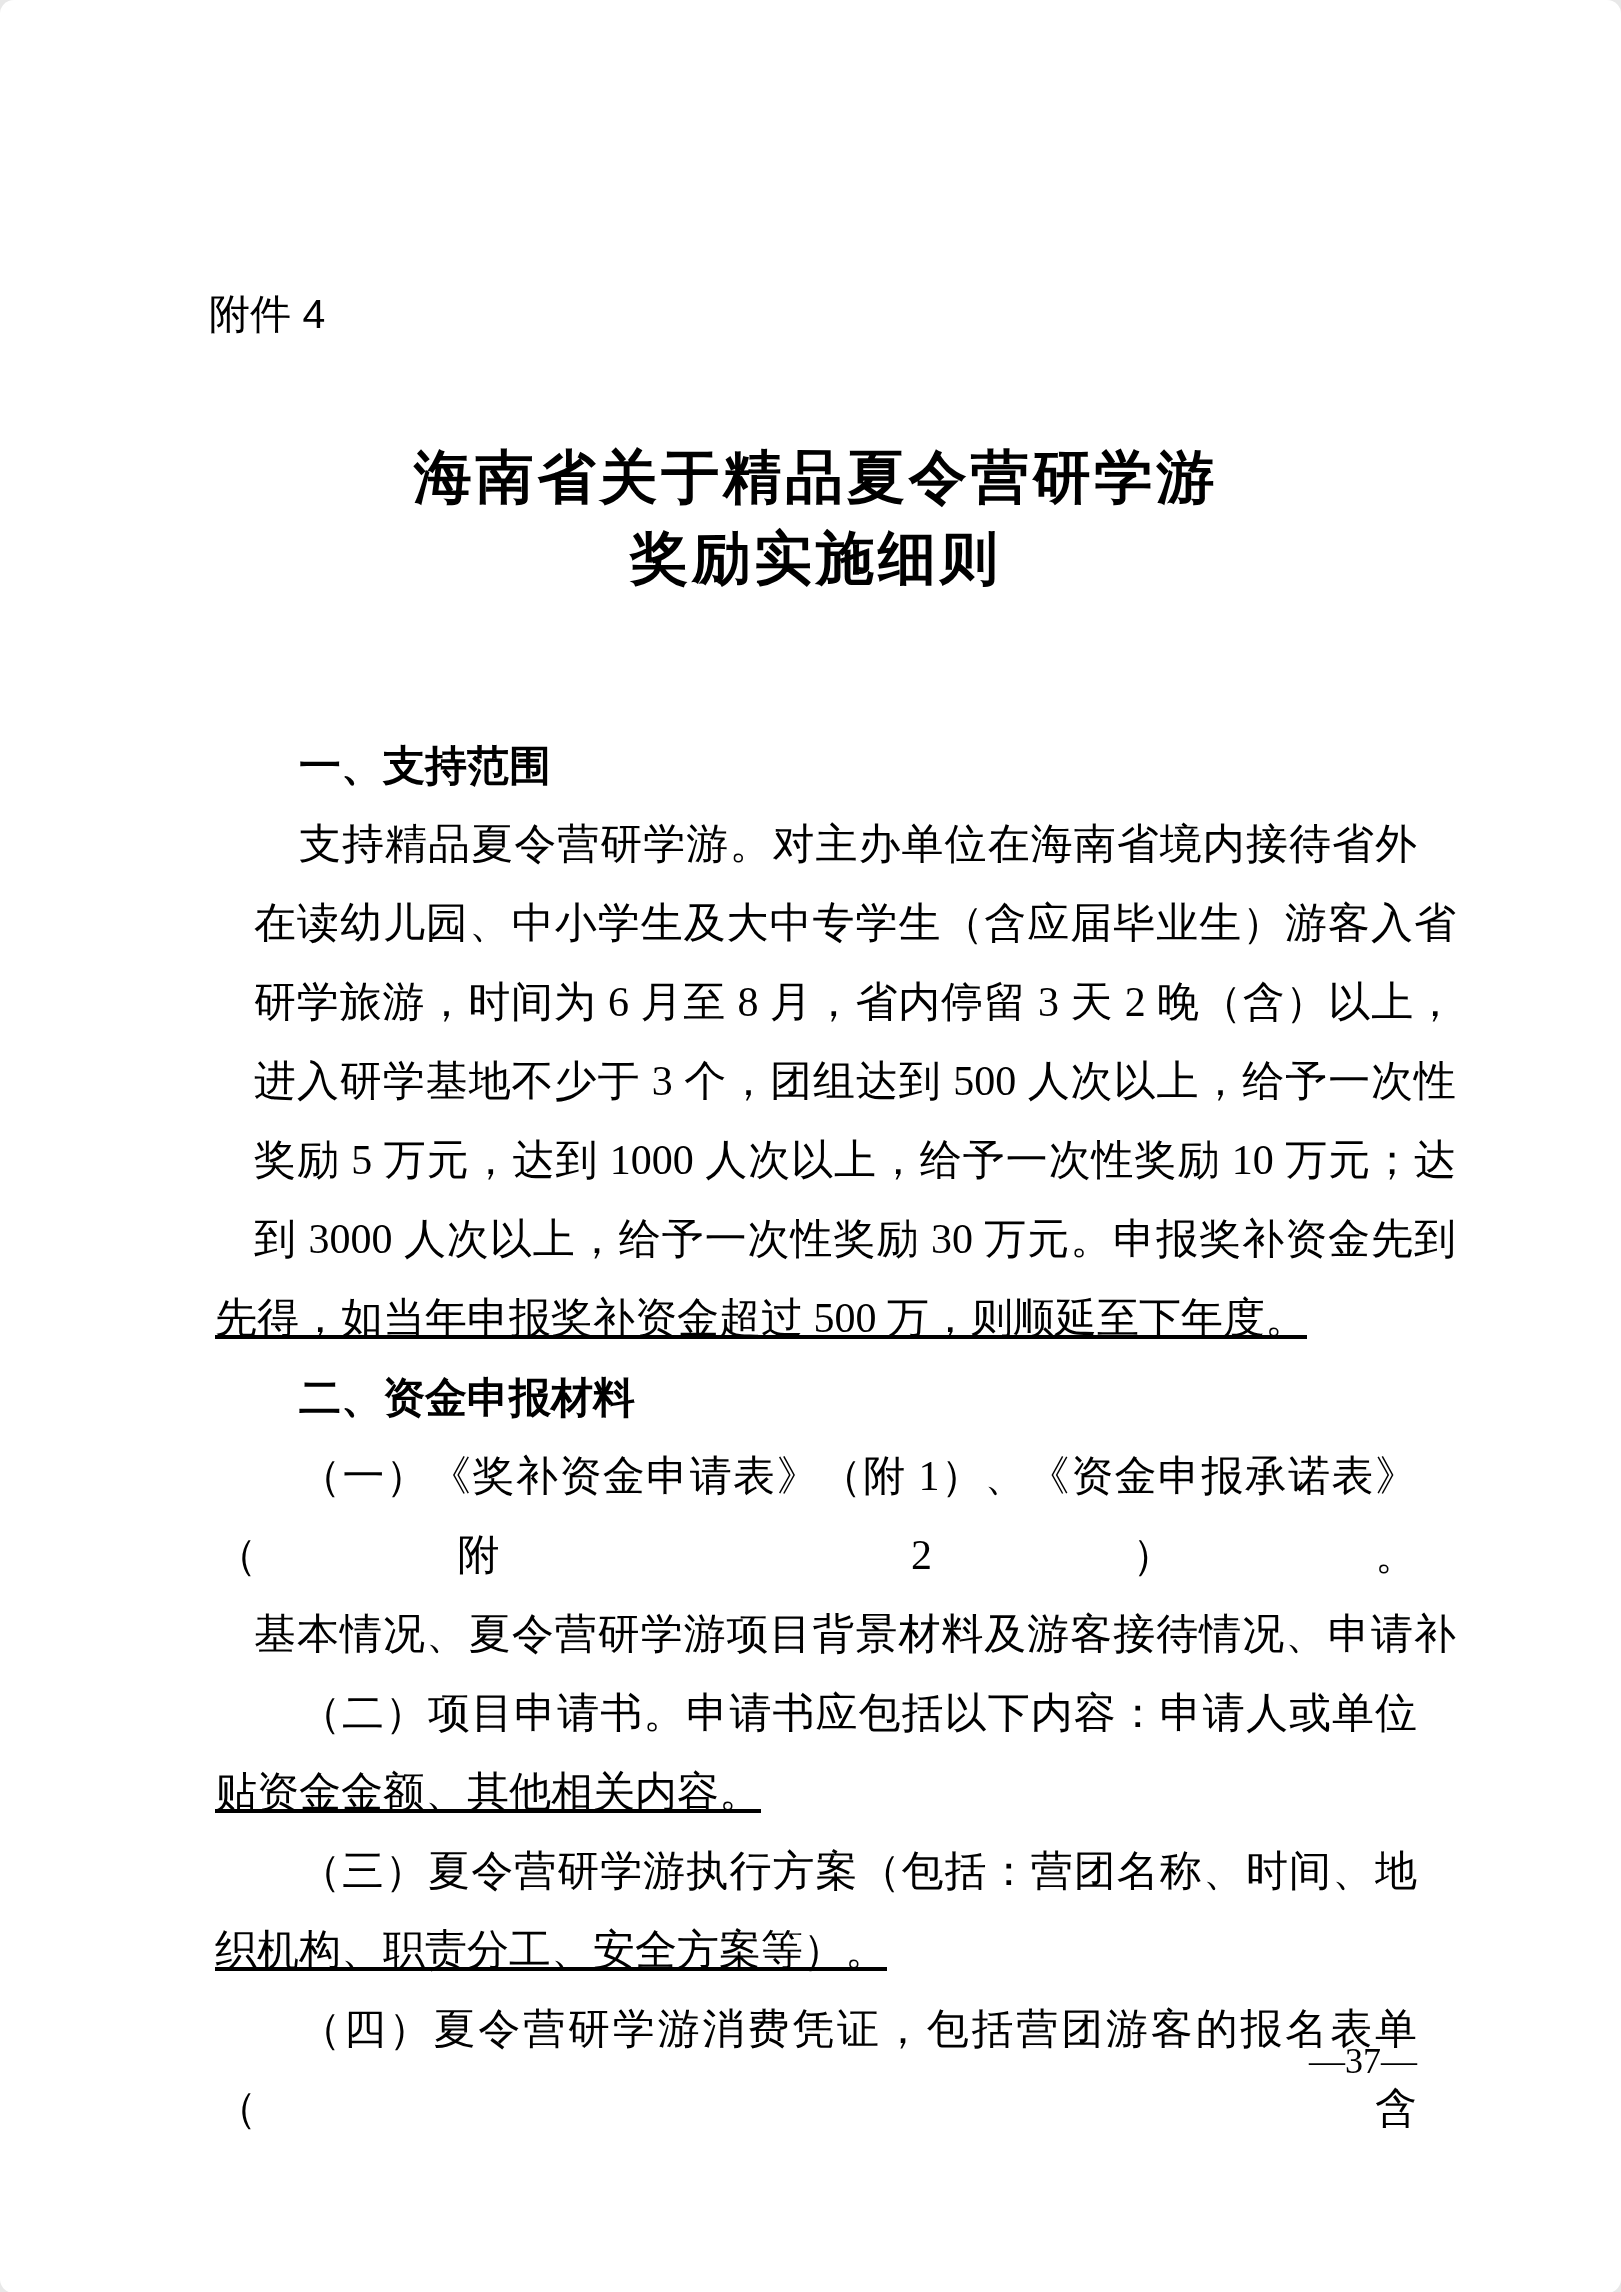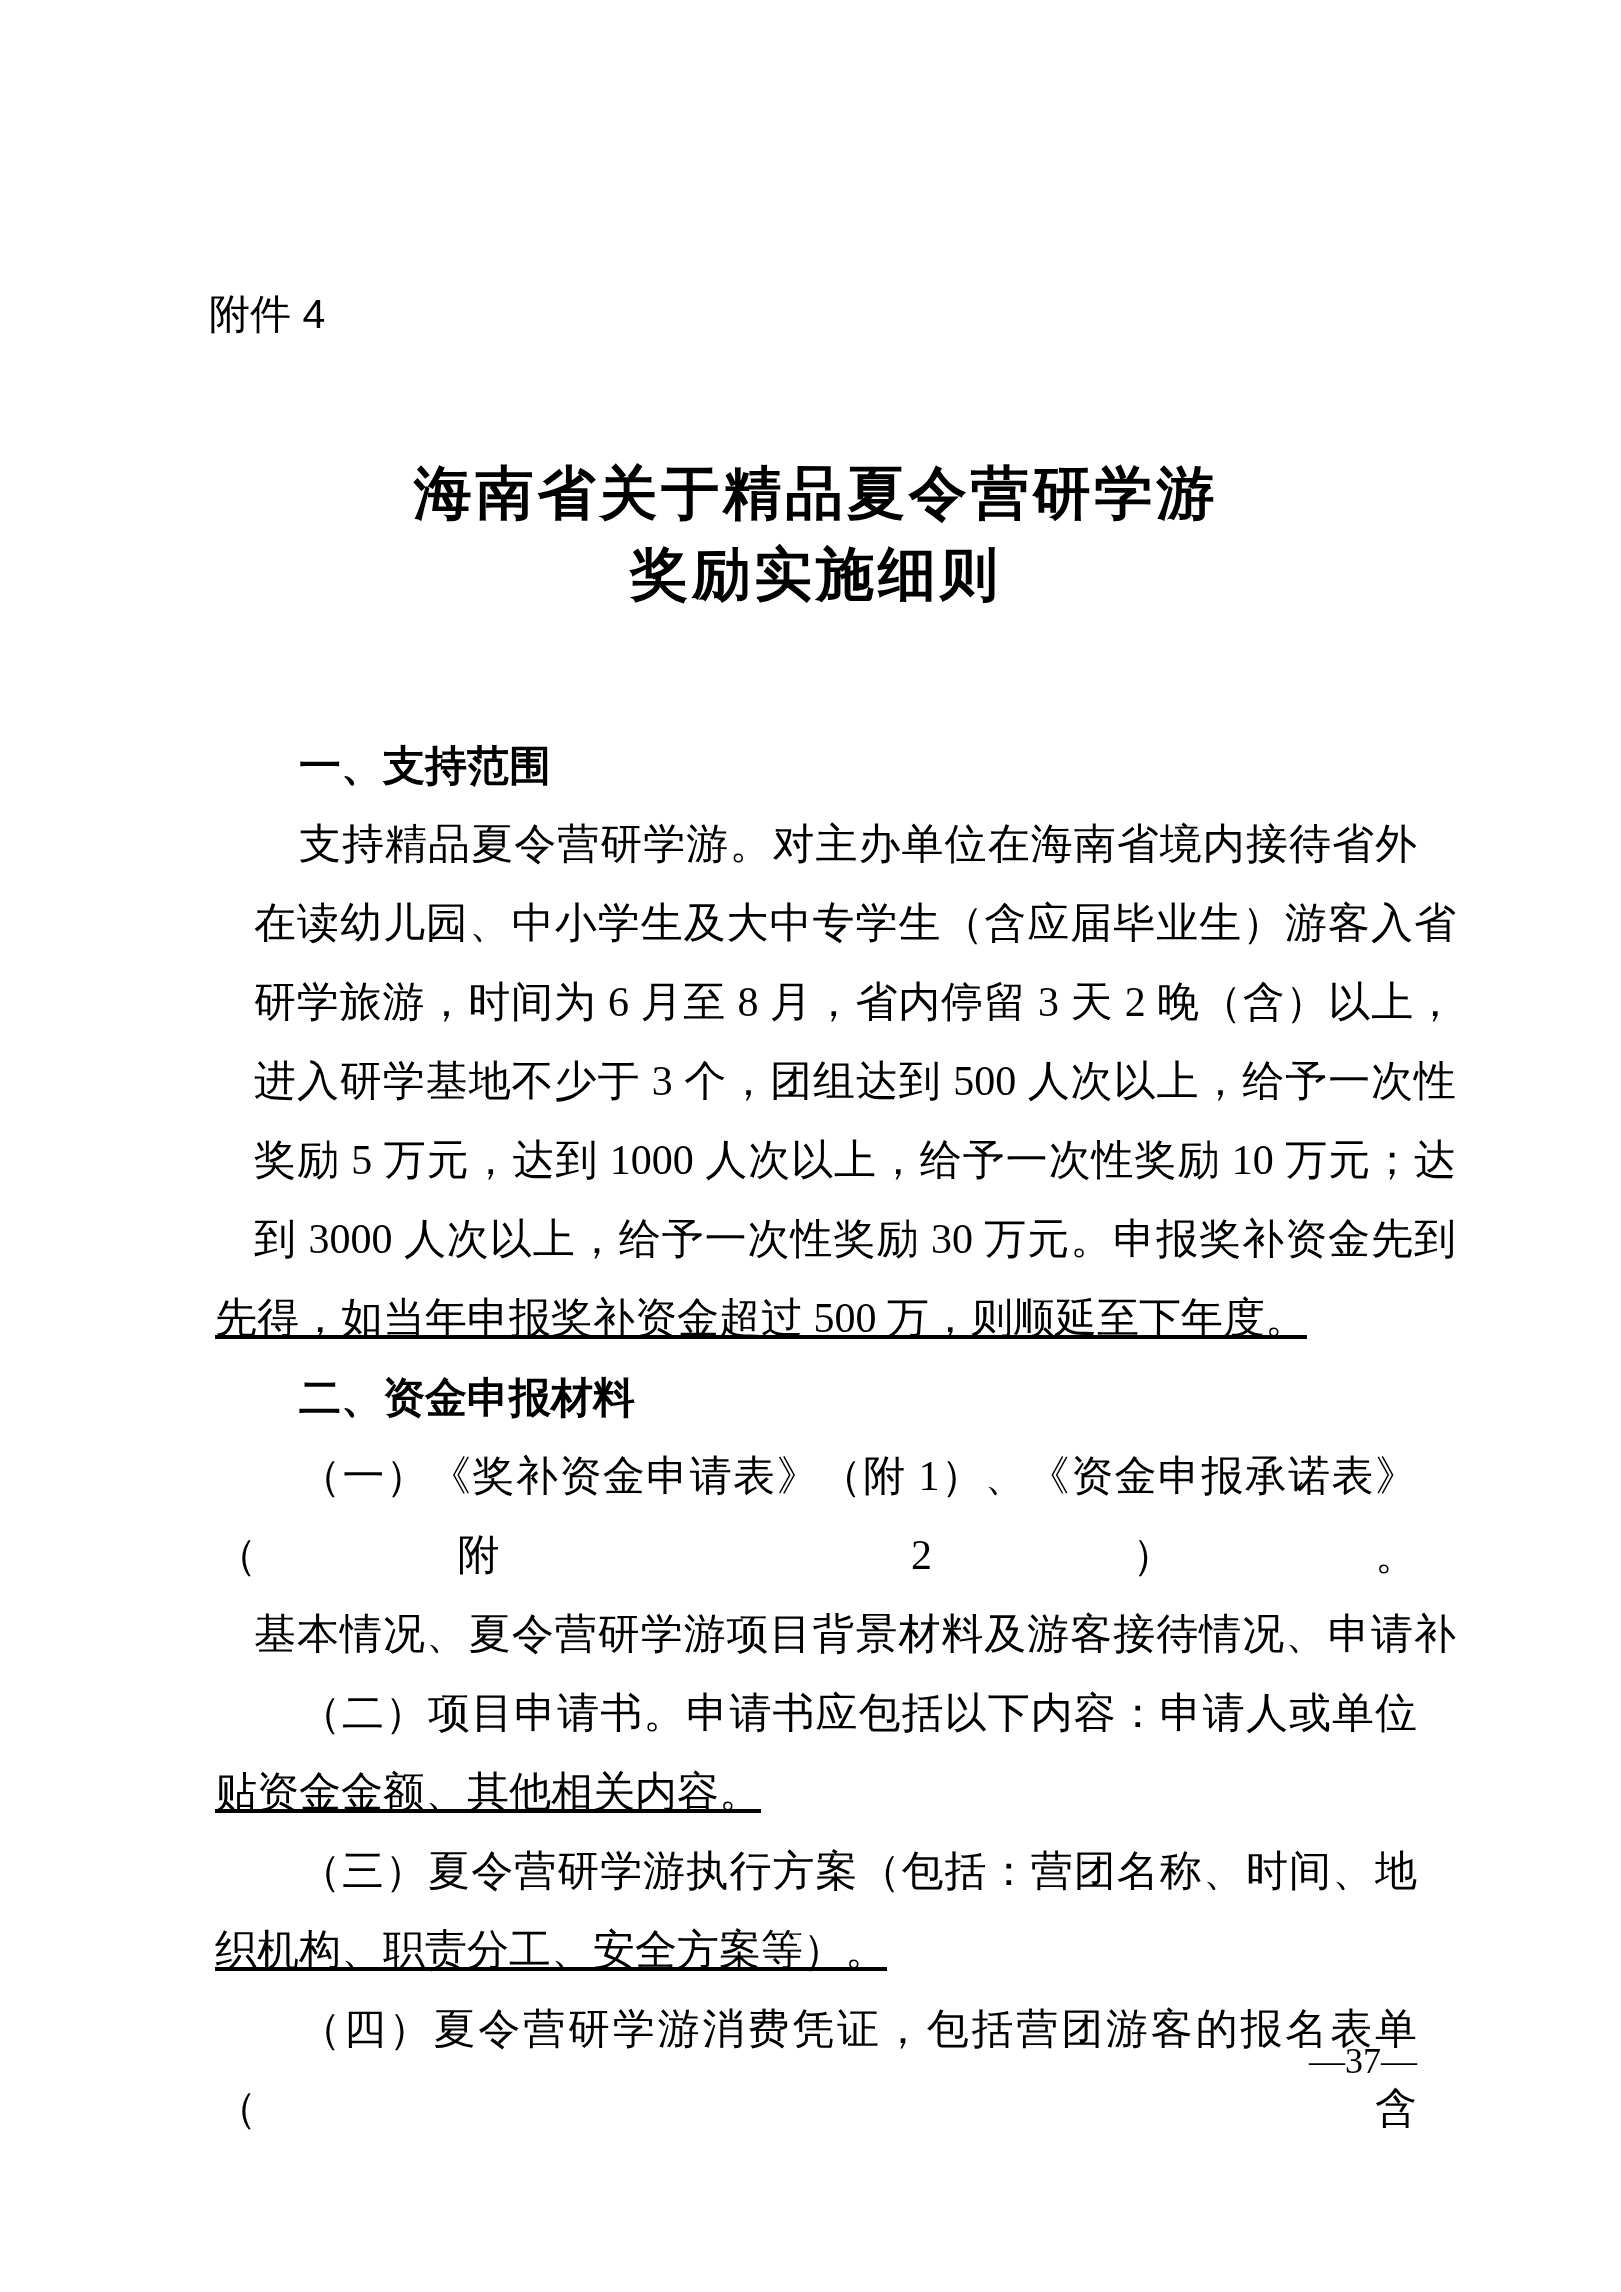--- a/index.html
+++ b/index.html
@@ -8,20 +8,21 @@
     background: #e8e8e8;
   }
   .page {
     position: relative;
     width: 1621px;
     height: 2293px;
     background: #ffffff;
     color: #000000;
     overflow: hidden;
     font-family: "Liberation Serif", "DejaVu Serif", serif;
+    border-radius: 14px;
   }
   .attachment-label {
     position: absolute;
     left: 209px;
     top: 290px;
     font-family: "Liberation Sans", "DejaVu Sans", sans-serif;
     font-size: 41px;
     line-height: 49px;
     color: #000;
     white-space: nowrap;
@@ -31,21 +32,20 @@
     left: 215px;
     top: 437px;
     width: 1202px;
     text-align: center;
     font-family: "Liberation Serif", "DejaVu Serif", serif;
     font-weight: bold;
     font-size: 58px;
     line-height: 81px;
     letter-spacing: 3.9px;
     color: #000;
-    margin-top: 16px;
   }
   .body-block {
     position: absolute;
     left: 215px;
     top: 726px;
     width: 1202px;
     font-size: 42px;
     line-height: 79px;
     color: #000;
   }

